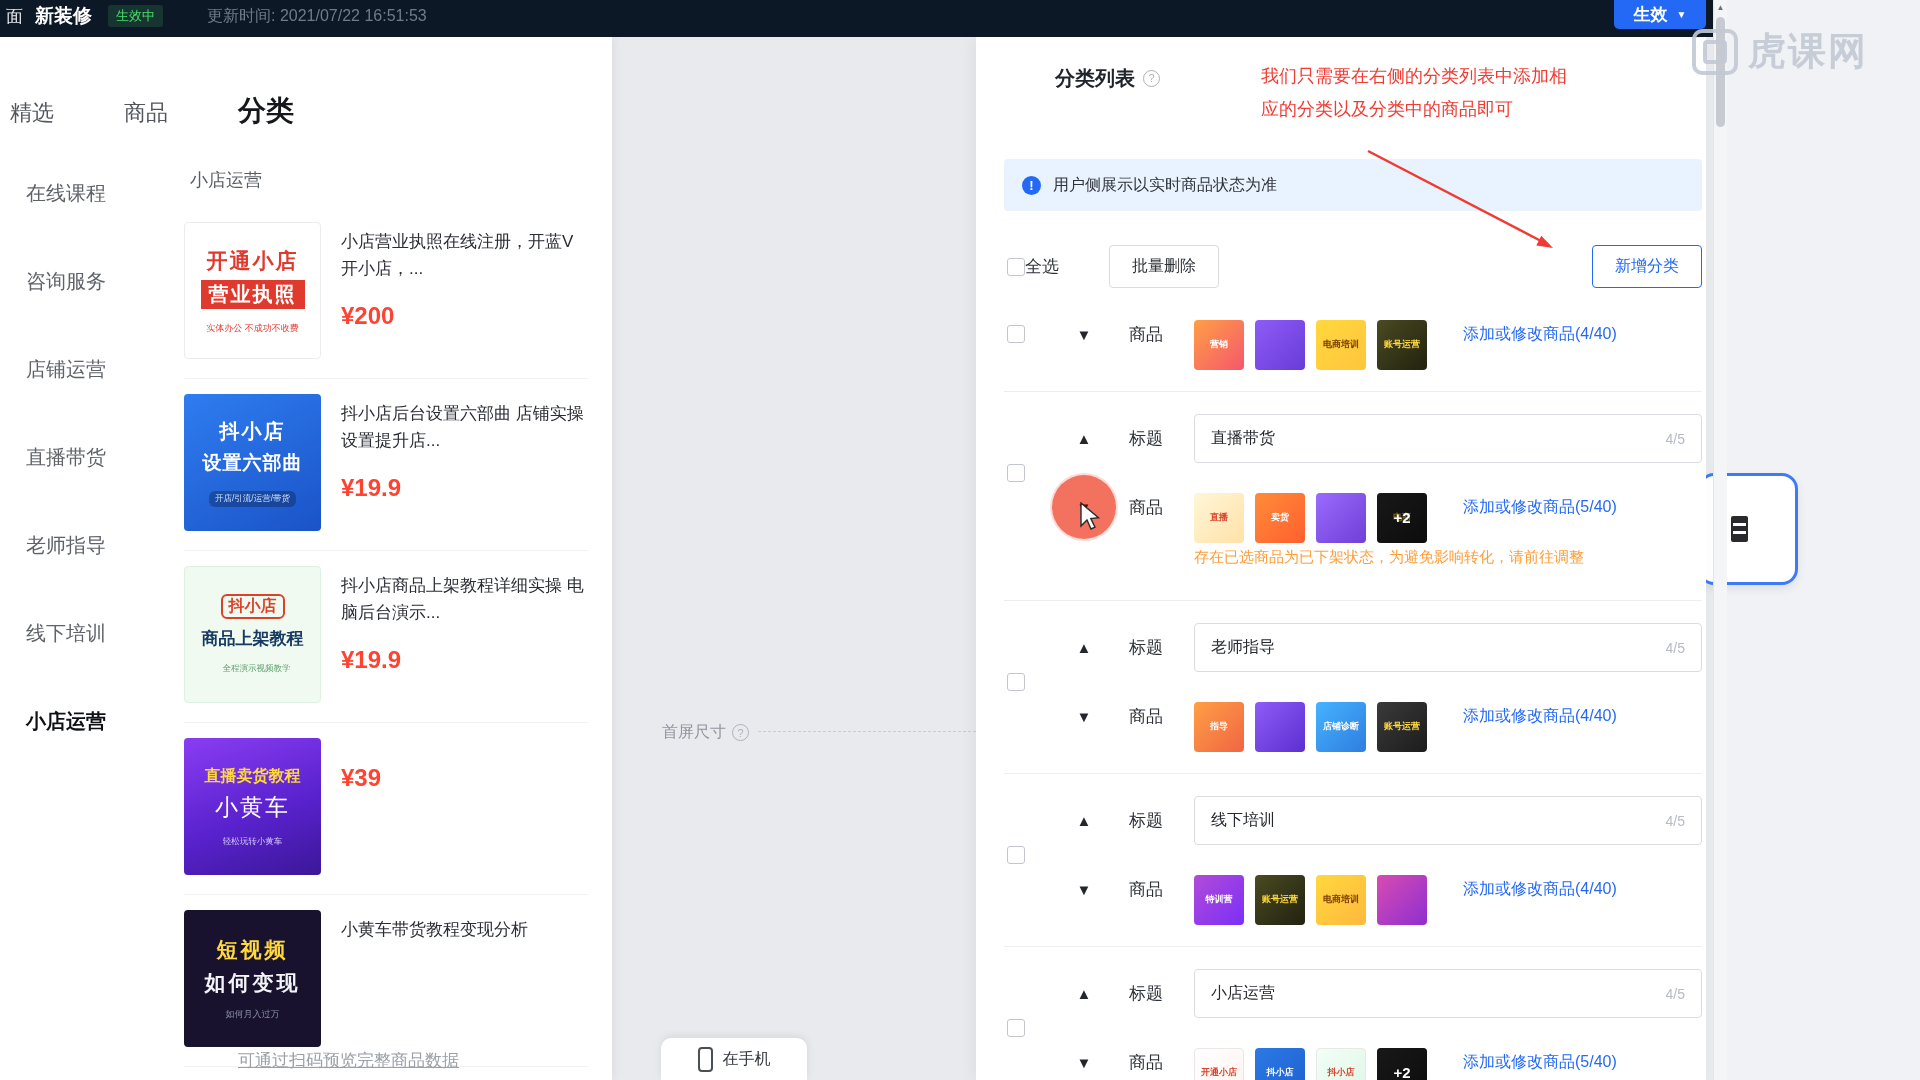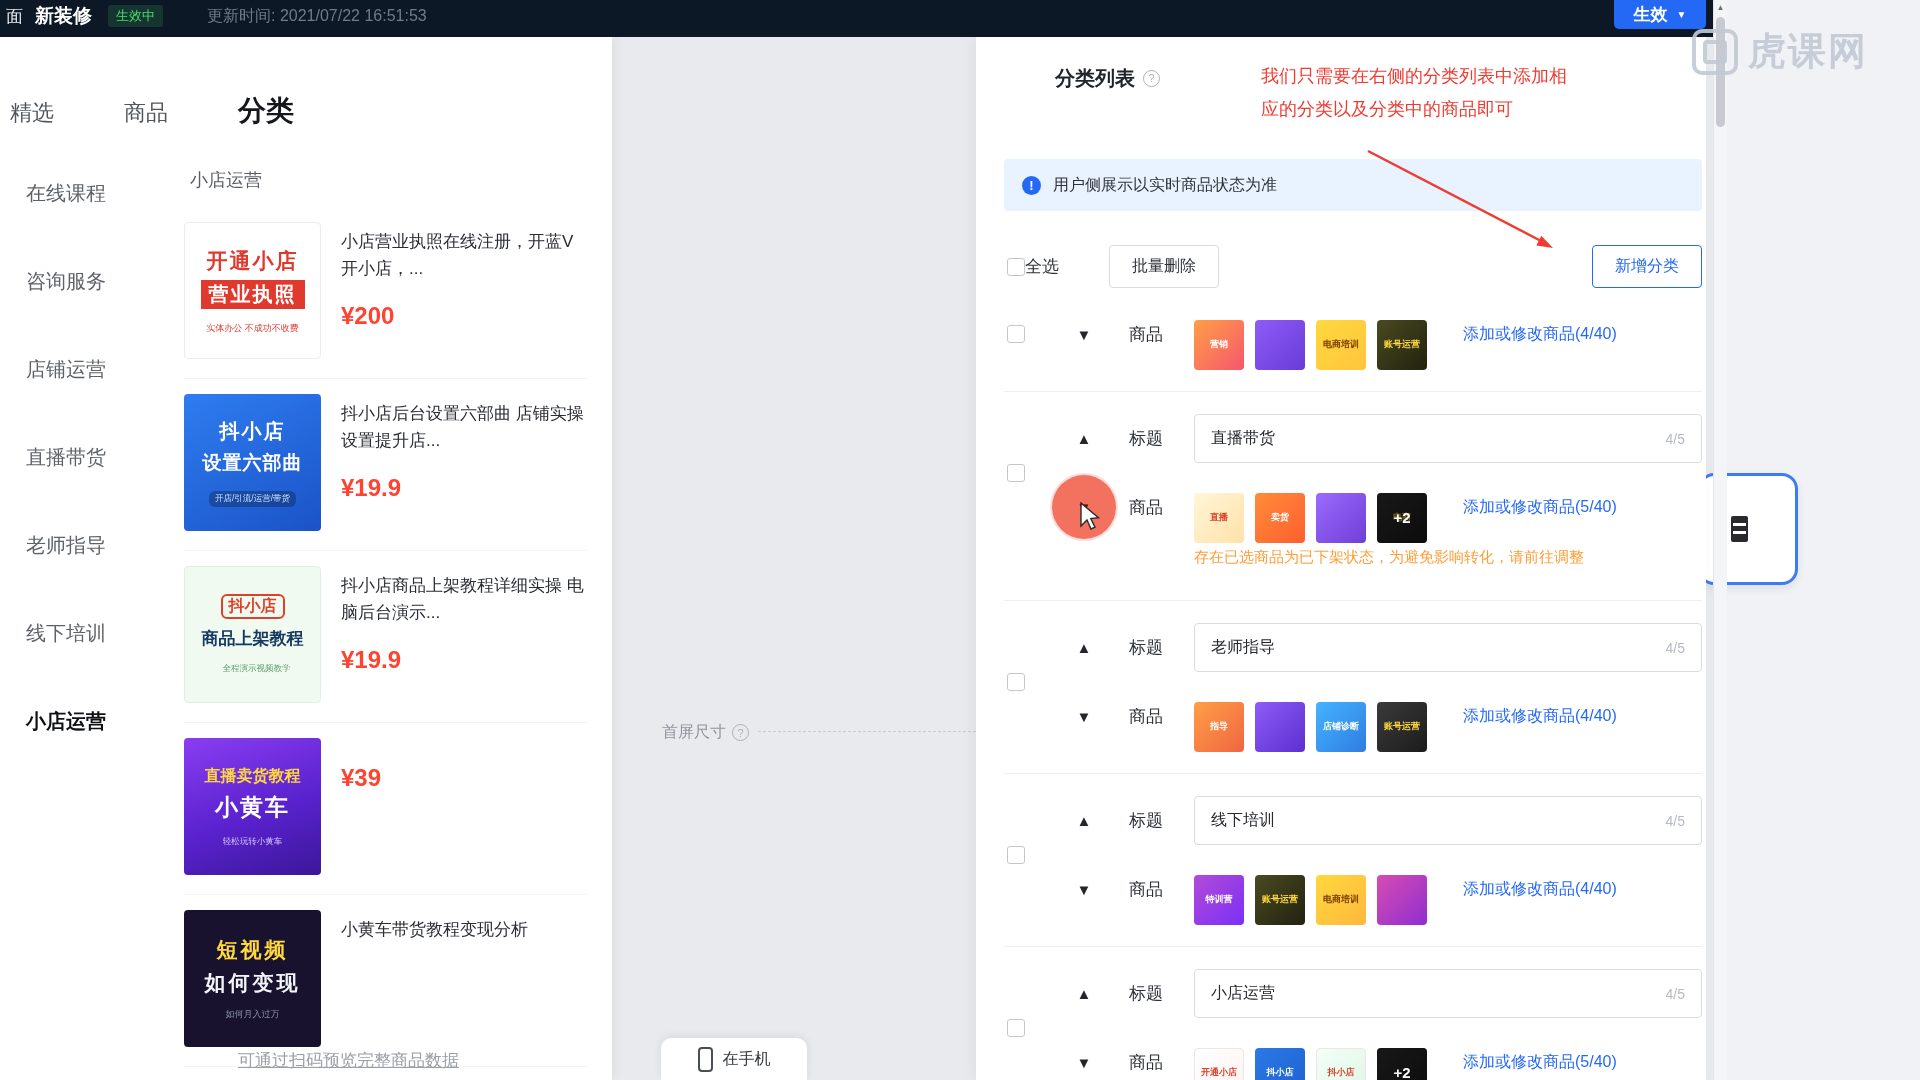--- a/index.html
+++ b/index.html
@@ -55,21 +55,21 @@
   .t-blue { background:linear-gradient(150deg,#2e7df0 0%,#1b53c8 100%); }
   .t-blue .pt-l1 { color:#fff; font-size:20px; font-weight:bold; letter-spacing:2px; }
   .t-blue .pt-l2 { color:#fff; font-size:19px; font-weight:bold; letter-spacing:1px; }
   .t-blue .pt-l3 { color:#cfe0ff; font-size:8.5px; margin-top:10px; background:rgba(0,0,0,.25); padding:2px 6px; border-radius:6px; }
   .t-mint { background:#f1faf1; border:1px solid #dff0e2; }
   .t-mint .pt-l1 { color:#d8432a; font-size:16px; font-weight:bold; border:2px solid #d8432a; border-radius:6px; padding:0 6px; }
   .t-mint .pt-l2 { color:#173a63; font-size:17px; font-weight:bold; margin-top:3px; }
   .t-mint .pt-l3 { color:#5b9e6c; font-size:8.5px; margin-top:8px;margin-left:8px; }
   .t-purple { background:linear-gradient(160deg,#8a3df2 0%,#5a22cf 55%,#3b1798 100%); }
   .t-purple .pt-l1 { color:#ffd83d; font-size:16px; font-weight:bold; }
-  .t-purple .pt-l2 { color:#fff; font-size:23px; font-weight:bold; letter-spacing:2px; }
+  .t-purple .pt-l2 { color:#fff; font-size:23px; font-weight:normal; letter-spacing:2px; }
   .t-purple .pt-l3 { color:#d9ccff; font-size:8.5px; margin-top:8px; }
   .t-dark { background:#18122e; }
   .t-dark .pt-l1 { color:#ffd83d; font-size:21px; font-weight:bold; letter-spacing:3px; }
   .t-dark .pt-l2 { color:#f3f4f8; font-size:21px; font-weight:bold; letter-spacing:3px; }
   .t-dark .pt-l3 { color:#8a8fa8; font-size:9px; margin-top:6px; }
 
   
   .screen-size { position:absolute; left:662px; top:722px; display:flex; align-items:center; gap:6px;
     font-size:16px; color:#8f959e; z-index:1; }
   .dash-line { position:absolute; left:758px; top:731px; width:218px; border-top:1px dashed #c9ccd2; z-index:1; }

